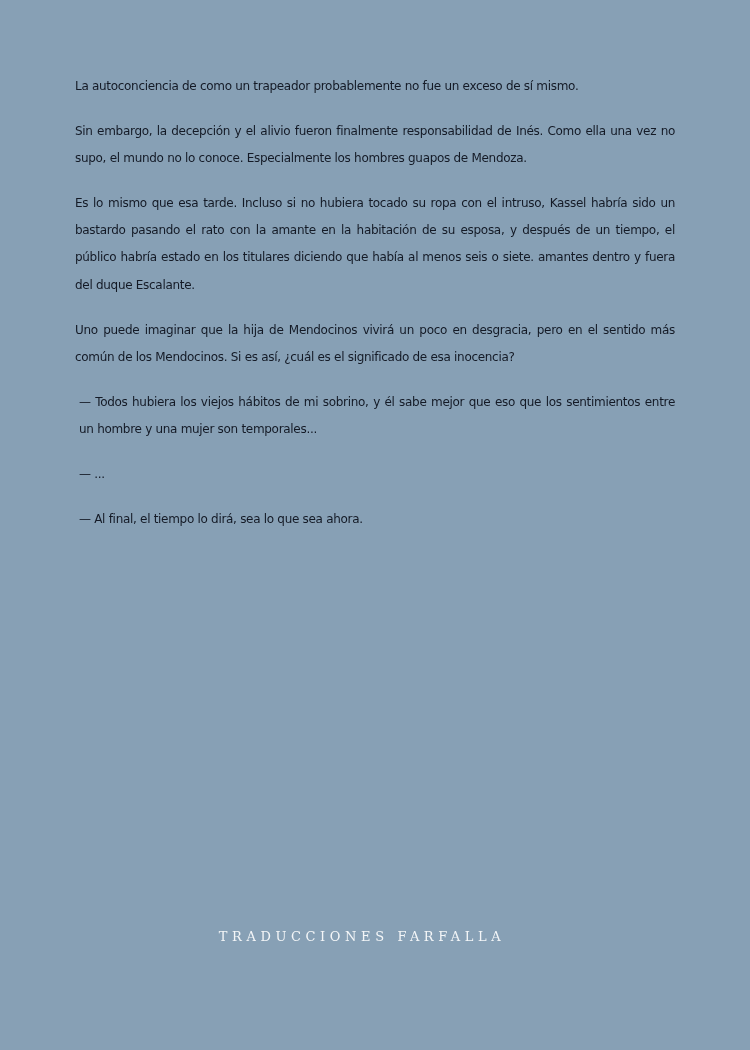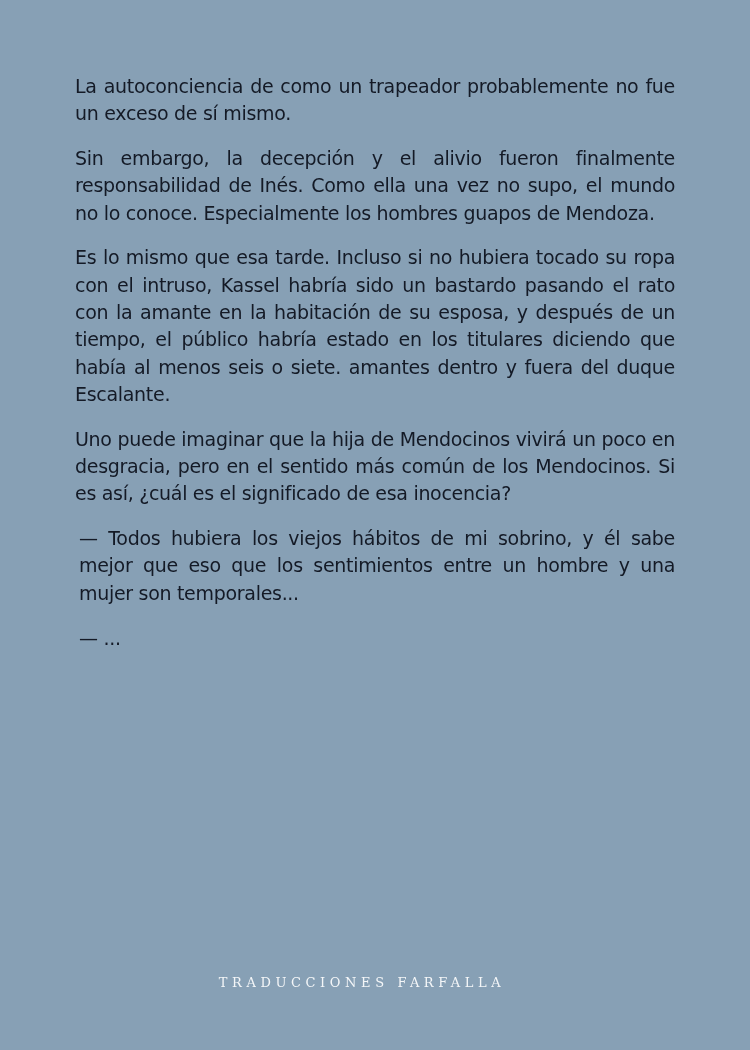--- a/index.html
+++ b/index.html
@@ -12,50 +12,51 @@
       background: #87a0b5;
       position: relative;
       overflow: hidden;
     }
     .page {
       position: absolute;
       left: 75px;
       top: 73px;
       width: 600px;
       font-family: "DejaVu Sans", sans-serif;
-      font-size: 19px;
+      font-size: 12px;
       line-height: 27.3px;
       color: #141a26;
       letter-spacing: -0.3px;
     }
     .para {
       margin: 0 0 17.5px 0;
       text-align: justify;
       text-align-last: left;
     }
     .para.dialog {
       padding-left: 4px;
     }
     .footer {
       position: absolute;
       left: 0;
       width: 724px;
-      top: 975px;
+      top: 929px;
       text-align: center;
       font-family: "DejaVu Serif", serif;
       font-size: 13px;
       letter-spacing: 4.6px;
       color: #f4f6f8;
     }
   </style>
 </head>
 <body>
 
 <div class="page">
   <p class="para">La autoconciencia de como un trapeador probablemente no fue un exceso de sí mismo.</p>
   <p class="para">Sin embargo, la decepción y el alivio fueron finalmente responsabilidad de Inés. Como ella una vez no supo, el mundo no lo conoce. Especialmente los hombres guapos de Mendoza.</p>
   <p class="para">Es lo mismo que esa tarde. Incluso si no hubiera tocado su ropa con el intruso, Kassel habría sido un bastardo pasando el rato con la amante en la habitación de su esposa, y después de un tiempo, el público habría estado en los titulares diciendo que había al menos seis o siete. amantes dentro y fuera del duque Escalante.</p>
   <p class="para">Uno puede imaginar que la hija de Mendocinos vivirá un poco en desgracia, pero en el sentido más común de los Mendocinos. Si es así, ¿cuál es el significado de esa inocencia?</p>
   <p class="para dialog">— Todos hubiera los viejos hábitos de mi sobrino, y él sabe mejor que eso que los sentimientos entre un hombre y una mujer son temporales...</p>
   <p class="para dialog">— ...</p>
+  <p class="para dialog">— Al final, el tiempo lo dirá, sea lo que sea ahora.</p>
 </div>
 
 <div class="footer">TRADUCCIONES  FARFALLA</div>
 
 </body></html>

